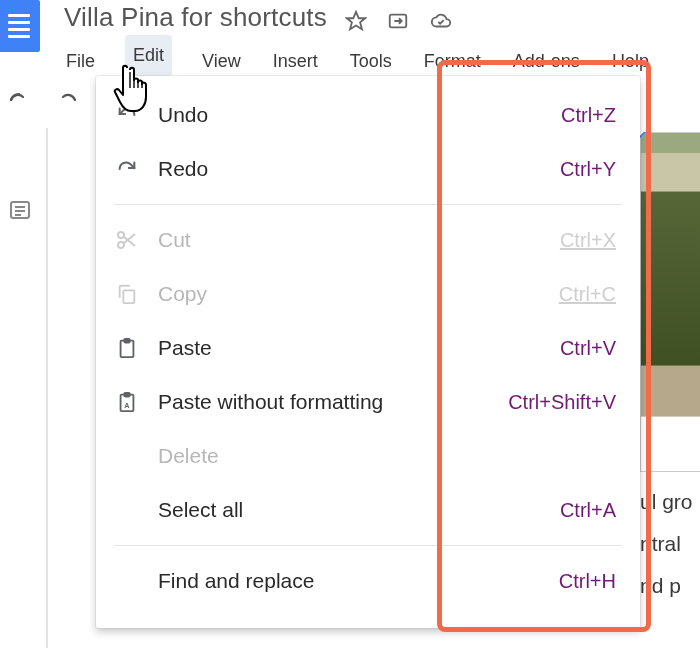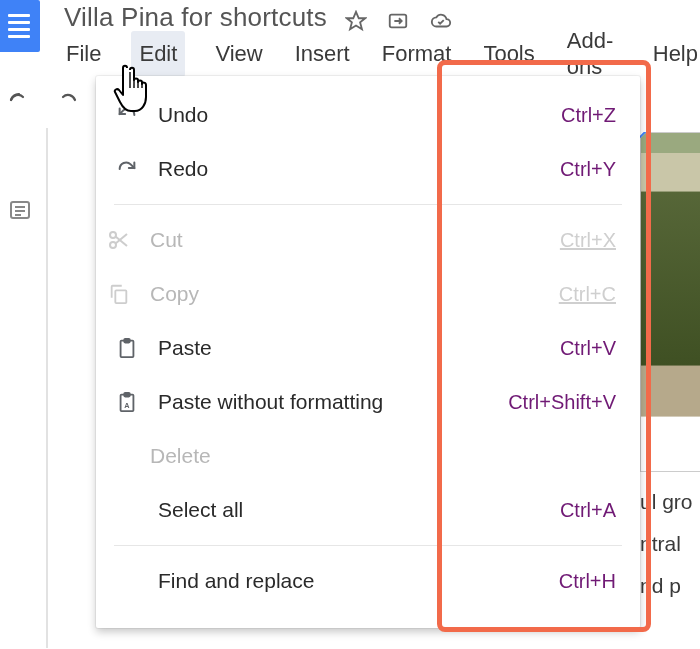--- a/index.html
+++ b/index.html
@@ -28,25 +28,25 @@
     letter-spacing: 0.2px;
     line-height: 1;
     padding-bottom: 2px;
   }
   .title-actions { display: flex; gap: 20px; align-items: center; color: #666; }
   .ic { display: inline-flex; }
 
   
   .menubar {
     display: flex;
-    align-items: center;
+    align-items: flex-end;
     height: 44px;
     padding-left: 64px;
     gap: 28px;
-    font-size: 22px;
+    font-size: 18px;
     color: #3a3a3a;
   }
   .menubar .mitem { padding: 4px 2px; cursor: default; }
   .menubar .mitem.active {
     background: #e8ecf3;
     border-radius: 3px;
     padding: 10px 8px;
   }
 
   
@@ -104,21 +104,21 @@
     display: flex;
     align-items: center;
     height: 54px;
     padding: 0 24px 0 16px;
     gap: 16px;
     color: #2a2a2a;
   }
   .dropdown .row .icon-slot{
     width: 30px; display:flex; justify-content:center; color:#5f6368;
   }
-  .dropdown .row.disabled { color: #b7b7b7; padding-left: 8px; }
+  .dropdown .row.disabled { color: #b7b7b7; }
   .dropdown .row.disabled .icon-slot{ color:#cdcdcd; }
   .dropdown .row .label { flex: 1; }
   .dropdown .row .shortcut { color:#701a75; font-size: 20px; }
   .dropdown .row.disabled .shortcut { color:#cfcfcf;text-decoration:underline; }
   .dropdown .sep {
     height:1px; background:#e6e6e6;
     margin: 8px 18px;
   }
 
   
@@ -192,22 +192,22 @@
         </svg>
     </span>
   </span>
 </div>
 
 <div class="menubar">
   <span class="mitem">File</span>
   <span class="mitem active">Edit</span>
   <span class="mitem">View</span>
   <span class="mitem">Insert</span>
+  <span class="mitem">Tools</span>
   <span class="mitem">Format</span>
-  <span class="mitem">Tools</span>
   <span class="mitem">Add-ons</span>
   <span class="mitem">Help</span>
 </div>
 
 <div class="toolbar">
   <span class="tool-ic">
     <svg width="24" height="24" viewBox="0 0 24 24" fill="none" stroke="#555" stroke-width="2.2" stroke-linecap="round">
         <path d="M4 10a8 8 0 018-6"></path>
         <path d="M4 10l4-3M4 10l3 4" opacity="0"></path>
         <path d="M9 5l-5 5 5 4" opacity="0"></path>

